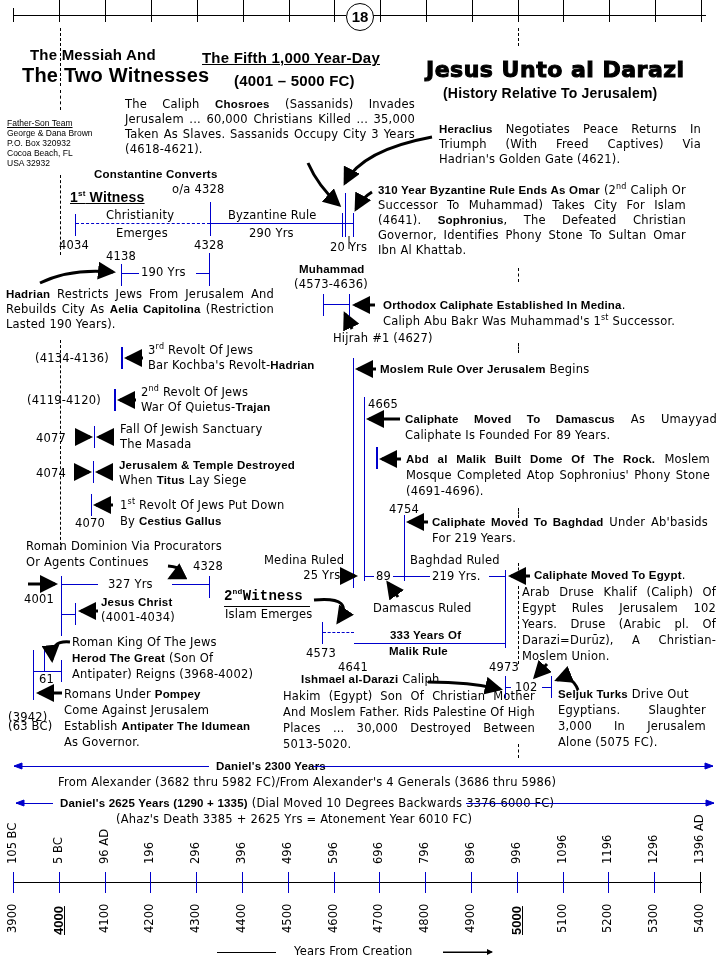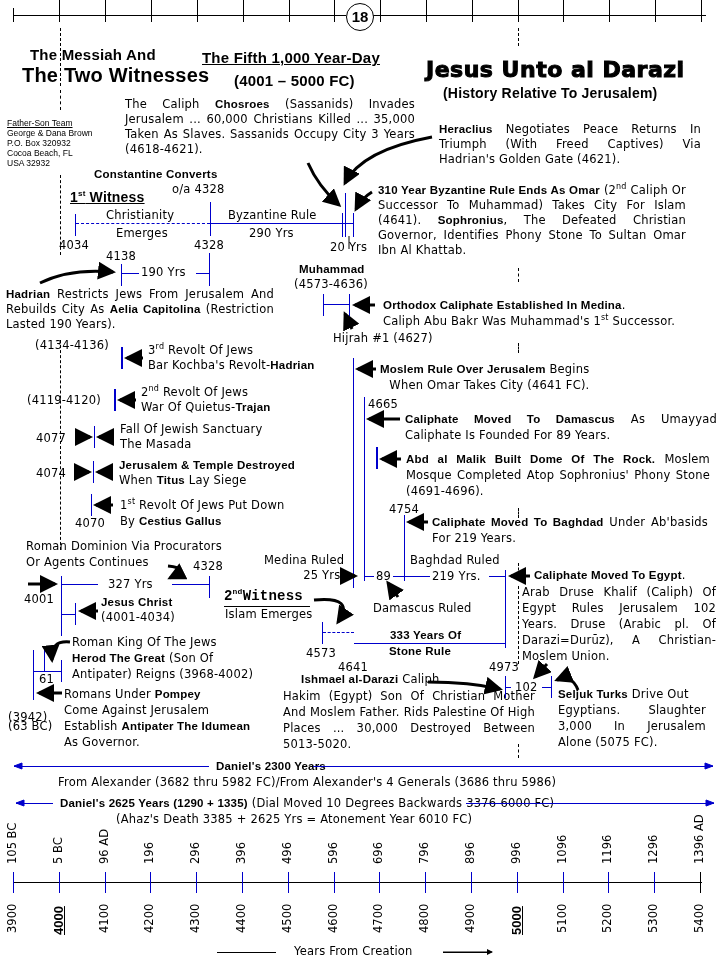--- a/index.html
+++ b/index.html
@@ -116,21 +116,21 @@
 <div class="t" style="left:294px;top:277px;">(4573-4636)</div>
 <div class="bl" style="left:323px;top:294px;width:1px;height:22px;"></div>
 <div class="bl" style="left:323px;top:304px;width:26px;height:1px;"></div>
 <div class="bl" style="left:349px;top:294px;width:1px;height:22px;"></div>
 <div class="t" style="left:333px;top:331px;">Hijrah #1 (4627)</div>
 <div class="t" style="left:383px;top:297px;line-height:16px;">
   <b class="b">Orthodox Caliphate Established In Medina</b><span>.</span><br>
   <span>Caliph Abu Bakr Was Muhammad's 1</span><span class="sup">st</span><span> Successor.</span>
 </div>
 
-<div class="t" style="left:35px;top:338px;">(4134-4136)</div>
+<div class="t" style="left:35px;top:351px;">(4134-4136)</div>
 <div class="bl" style="left:121px;top:347px;width:2px;height:22px;"></div>
 <div class="t" style="left:148px;top:343px;">
   <span>3</span><span class="sup">rd</span><span> Revolt Of Jews</span><br>
   <span>Bar Kochba's Revolt-</span><b class="b">Hadrian</b>
 </div>
 
 <div class="t" style="left:27px;top:393px;">(4119-4120)</div>
 <div class="bl" style="left:114px;top:389px;width:2px;height:22px;"></div>
 <div class="t" style="left:141px;top:385px;">
   <span>2</span><span class="sup">nd</span><span> Revolt Of Jews</span><br>
@@ -157,21 +157,20 @@
   <span>By </span><b class="b">Cestius Gallus</b>
 </div>
 
 <div class="bl" style="left:353px;top:358px;width:1px;height:230px;"></div>
 <div class="bl" style="left:364px;top:397px;width:1px;height:184px;"></div>
 <div class="bl" style="left:376px;top:447px;width:2px;height:22px;"></div>
 <div class="bl" style="left:404px;top:515px;width:1px;height:66px;"></div>
 
 <div class="t" style="left:380px;top:361px;line-height:16px;text-align:right;">
   <b class="b">Moslem Rule Over Jerusalem</b><span> Begins</span><br>
-  <span>When Omar Takes City (4641 FC).</span>
 </div>
 <div class="t" style="left:368px;top:397px;">4665</div>
 <div class="t j" style="left:405px;top:411px;width:312px;line-height:16px;">
   <b class="b">Caliphate Moved To Damascus</b><span> As Umayyad Caliphate Is Founded For 89 Years.</span>
 </div>
 <div class="t j" style="left:406px;top:451px;width:304px;line-height:16px;">
   <b class="b">Abd al Malik Built Dome Of The Rock.</b><span> Moslem Mosque Completed Atop Sophronius' Phony Stone (4691-4696).</span>
 </div>
 <div class="t" style="left:389px;top:502px;">4754</div>
 <div class="t j" style="left:432px;top:514px;width:276px;line-height:16px;">
@@ -211,21 +210,21 @@
 <div class="t" style="left:376px;top:569px;">89</div>
 <div class="bl" style="left:393px;top:576px;width:37px;height:1px;"></div>
 <div class="t" style="left:373px;top:601px;">Damascus Ruled</div>
 <div class="t" style="left:410px;top:553px;">Baghdad Ruled</div>
 <div class="t" style="left:432px;top:569px;">219 Yrs.</div>
 <div class="bl" style="left:489px;top:576px;width:16px;height:1px;"></div>
 <div class="bl" style="left:505px;top:570px;width:1px;height:78px;"></div>
 
 <div class="bl" style="left:354px;top:643px;width:151px;height:1px;"></div>
 <div class="t b" style="left:390px;top:628px;">333 Years Of</div>
-<div class="t b" style="left:389px;top:644px;">Stone Rule</div>
+<div class="t b" style="left:389px;top:644px;">Malik Rule</div>
 <div class="t" style="left:489px;top:660px;">4973</div>
 
 <div class="dash-v" style="left:518px;top:586px;height:78px;"></div>
 <div class="t" style="left:534px;top:568px;">
   <b class="b">Caliphate Moved To Egypt</b><span>.</span>
 </div>
 <div class="t j" style="left:522px;top:584px;width:194px;line-height:16px;">Arab Druse Khalif (Caliph) Of Egypt Rules Jerusalem 102 Years. Druse (Arabic pl. Of Darazi=Durūz), A Christian-Moslem Union.</div>
 
 <div class="bl" style="left:33px;top:650px;width:1px;height:50px;"></div>
 <div class="bl" style="left:33px;top:671px;width:28px;height:1px;"></div>

